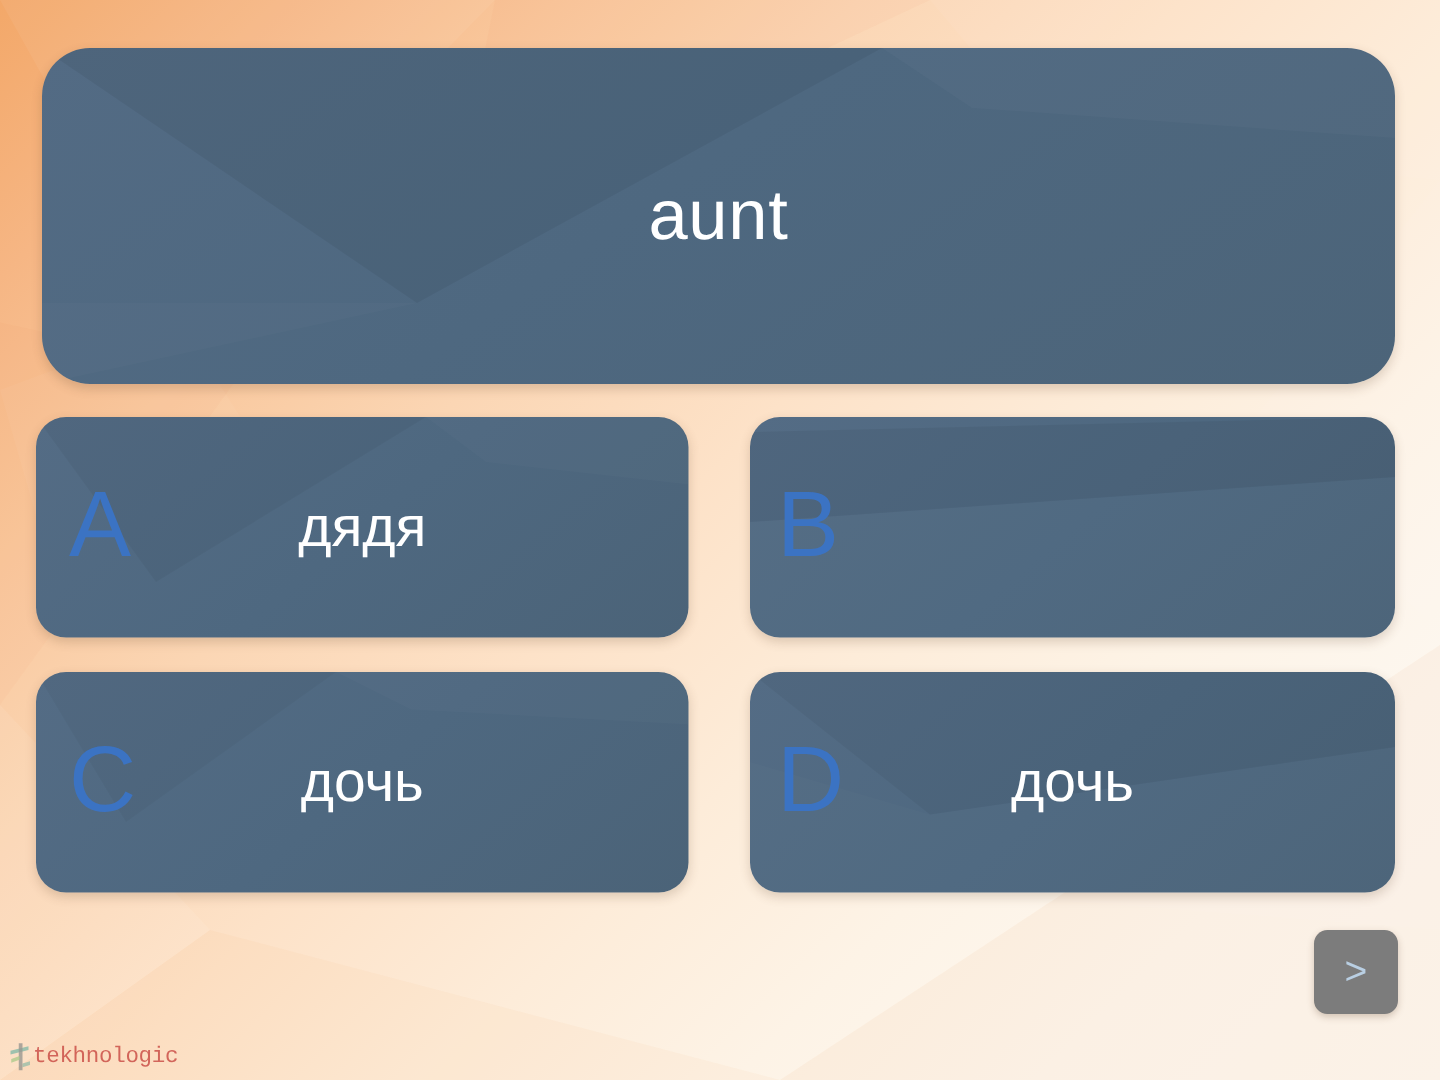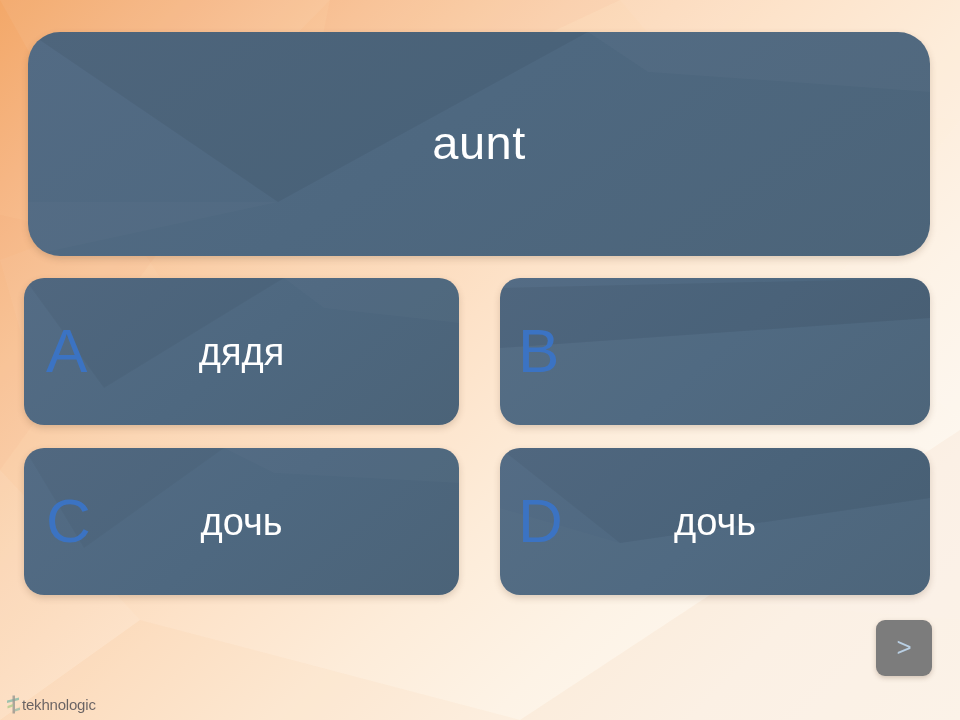--- a/index.html
+++ b/index.html
@@ -137,25 +137,26 @@
     gap: 1px;
     opacity: 0.62;
   }
   .watermark .mark {
     width: 15px; height: 19px;
     position: relative;
     flex: none;
   }
   .watermark .mark svg { display:block; }
   .watermark .wm-text {
-    color: #0f172a;
+    color: #b91c1c;
     font-size: 15px;
     font-weight: 400;
     letter-spacing: -0.2px;
     line-height: 1;
+    font-family: Liberation Mono, monospace;
   }
 </style>
 </head>
 <body>
 
 <div class="bg">
   <div class="bg-facets">
     <svg viewBox="0 0 960 720" preserveAspectRatio="none">
       <polygon points="0,0 330,0 120,215" fill="#ffffff" opacity="0.055"></polygon>
       <polygon points="330,0 620,0 300,150" fill="#e07f3c" opacity="0.045"></polygon>

